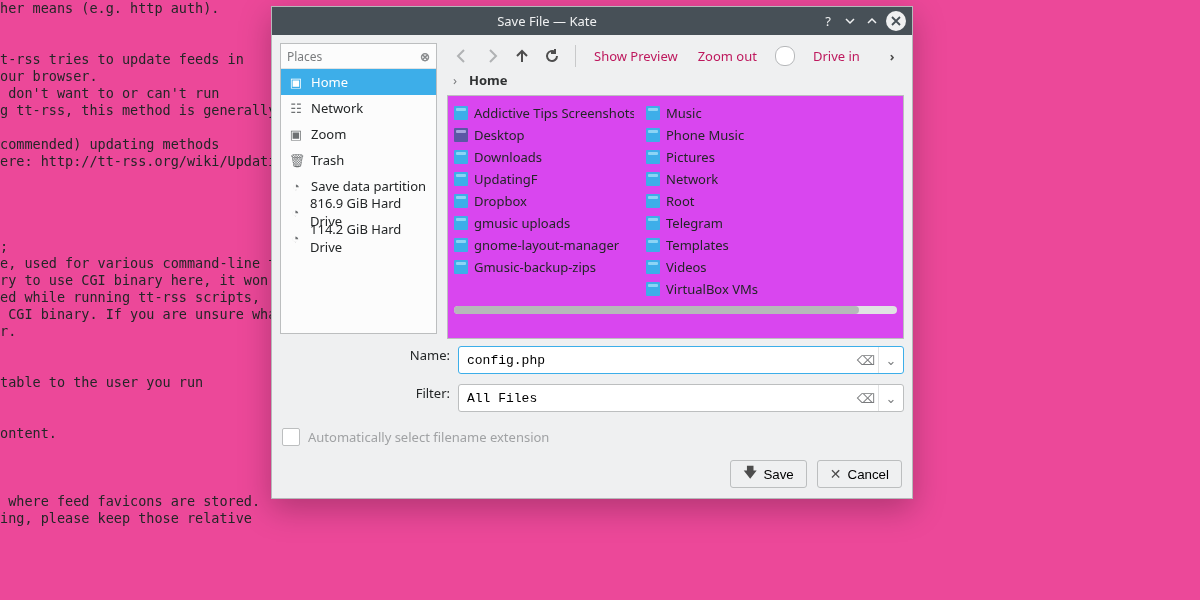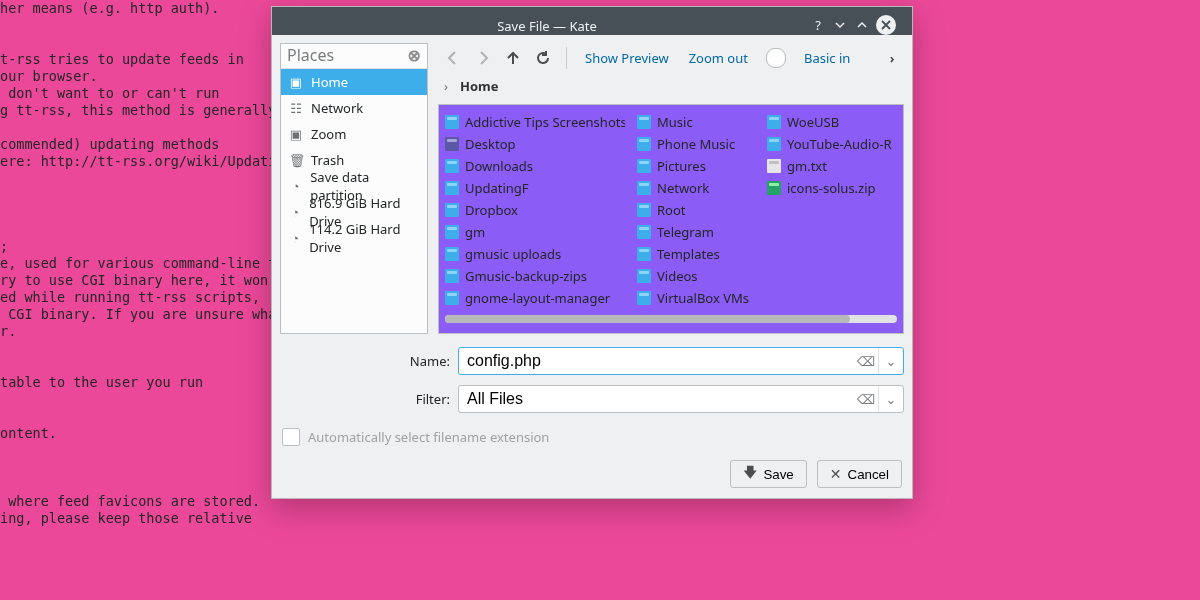--- a/index.html
+++ b/index.html
@@ -1,72 +1,72 @@
 <!DOCTYPE html>
 <html><head>
 <meta charset="utf-8">
 <style>
 html,body{margin:0;padding:0;width:1200px;height:600px;overflow:hidden;font-family:"Noto Sans",sans-serif;font-size:13px;color:#232627;background:#eff0f1}
 .bg{position:absolute;inset:0;background:#ec4899}
 .bg pre{margin:0;padding:0;font-family:"DejaVu Sans Mono",monospace;font-size:13.5px;line-height:17px;color:#232627;white-space:pre}
 
 .dlg{position:absolute;left:271px;top:6px;width:640px;background:#eff0f1;border:1px solid #b6b8ba;box-shadow:0 10px 30px rgba(0,0,0,0.25)}
-.ttl{height:28px;background:#475057;color:#eff0f1;display:flex;align-items:flex-end;padding:0 16px}
+.ttl{height:28px;background:#475057;color:#eff0f1;display:flex;align-items:center;padding:0 6px}
 .ttl-text{flex:1;text-align:center;font-size:13px}
 .ttl-btn{width:20px;height:20px;display:flex;align-items:center;justify-content:center;margin-left:2px;color:#eff0f1}
 .ttl-close{width:20px;height:20px;border-radius:10px;background:#eff0f1;color:#475057;display:flex;align-items:center;justify-content:center;margin-left:4px;font-weight:bold}
 
 .body{padding:8px 8px 10px 8px}
 .top{display:flex;gap:10px;height:291px}
 
 .places{width:155px;border:1px solid #bcbebf;background:#fcfcfc;display:flex;flex-direction:column}
-.places-hdr{height:24px;display:flex;padding:0 6px;color:#7a7c7e;font-size:16px;border-bottom:1px solid #e1e2e3}
+.places-hdr{height:24px;display:flex;align-items:center;padding:0 6px;color:#7a7c7e;font-size:12px;border-bottom:1px solid #e1e2e3}
 .places-hdr span:first-child{flex:1}
 .places-x{color:#8a8c8e;font-weight:bold}
 .place{height:26px;display:flex;align-items:center;padding:0 8px;gap:8px;cursor:default}
 .place.sel{background:#3daee9;color:#fff}
 .place .ic{width:14px;text-align:center;color:#6e7173}
 .place.sel .ic{color:#fff}
 
 .main{flex:1;display:flex;flex-direction:column}
 .tb{height:30px;display:flex;align-items:center;gap:4px;padding:0 2px}
 .nav{width:26px;height:26px;display:flex;align-items:center;justify-content:center;color:#8a8c8e;border-radius:3px}
 .nav.en{color:#4d4d4d}
 .sep{width:1px;height:22px;background:#c8c9ca;margin:0 6px}
-.tb-lbl{padding:0 8px;color:#0369a1}
+.tb-lbl{padding:0 8px;color:#be185d}
 .knob{width:18px;height:18px;border:1px solid #b6b8ba;border-radius:9px;background:#fff;margin:0 6px}
 .tb-arrow{width:20px;display:flex;align-items:center;justify-content:center;color:#4d4d4d;font-weight:bold;margin-left:auto}
 
 .bc{height:24px;display:flex;align-items:center;gap:12px;padding:2px 6px 6px 6px;color:#303233}
 .bc span:first-child{color:#7a7c7e}
 
-.files{flex:1;border:1px solid #bcbebf;background:#8b5cf6;padding:6px 6px 10px 6px;display:flex;flex-direction:column}
+.files{flex:1;border:1px solid #bcbebf;background:#d946ef;padding:6px 6px 24px 6px;display:flex;flex-direction:column}
 .grid{display:flex;gap:12px;flex:1}
 .col{display:flex;flex-direction:column}
 .col.c1{width:180px}
 .col.c2{width:118px}
 .col.c3{width:130px}
 .fi{height:22px;display:flex;align-items:center;gap:6px;cursor:default;white-space:nowrap;overflow:hidden}
 .fic{width:14px;height:14px;background:#3daee9;border-radius:1px;flex-shrink:0;position:relative}
 .fic::before{content:"";position:absolute;left:2px;right:2px;top:2px;height:3px;background:#8cd4f5;border-radius:1px}
 .fic-txt{background:#e6e6e6}
 .fic-txt::before{background:#c0c0c0}
 .fic-zip{background:#26a269}
 .fic-zip::before{background:#8ff0a4}
 .fic-d{background:#5b57a5}
 .fic-d::before{background:#a8a5e0}
 .hsb{height:8px;background:#e1e2e3;border-radius:4px;margin-top:6px;position:relative}
 .hsb::after{content:"";position:absolute;left:0;top:0;height:8px;width:405px;background:#b6b8ba;border-radius:4px}
 
 .form{padding-top:12px}
-.row{display:flex;align-items:center;height:30px;margin-bottom:8px}
+.row{display:flex;height:30px;margin-bottom:8px}
 .row label{width:170px;text-align:right;padding-right:8px}
 .combo{flex:1;display:flex;border:1px solid #3daee9;background:#fff;border-radius:3px;height:26px}
 .combo.nf{border-color:#bcbebf}
-.combo input{flex:1;border:none;outline:none;padding:0 8px;font-family:Liberation Sans, sans-serif;font-size:16px;background:transparent}
+.combo input{flex:1;border:none;outline:none;padding:0 8px;font-family:Liberation Mono, monospace;font-size:13px;background:transparent}
 .cbtn{width:24px;display:flex;align-items:center;justify-content:center;color:#7a7c7e;border-left:1px solid #e1e2e3}
 .cbtn:first-of-type{border-left:none}
 
 .chk{display:flex;align-items:center;gap:8px;padding:6px 2px 14px 2px;color:#a0a2a4}
 .chk .box{width:16px;height:16px;border:1px solid #bcbebf;border-radius:2px;background:#fff}
 
 .btns{display:flex;justify-content:flex-end;gap:10px;padding:0 2px}
 .btn{height:28px;border:1px solid #bcbebf;background:#eff0f1;border-radius:3px;padding:0 12px;display:flex;align-items:center;gap:6px}
 .btn .bic{font-size:14px;color:#4d4d4d}
 svg{display:block}
@@ -192,21 +192,21 @@
           <div class="nav en">
               <svg width="18" height="18" viewBox="0 0 18 18">
                 <path d="M14 9 A5 5 0 1 1 12 5" stroke="#4d4d4d" stroke-width="2" fill="none"></path>
                 <path d="M12 2 L12 6 L8 6" stroke="#4d4d4d" stroke-width="2" fill="none"></path>
               </svg>
             </div>
           <div class="sep"></div>
           <div class="tb-lbl">Show Preview</div>
           <div class="tb-lbl">Zoom out</div>
           <div class="knob"></div>
-          <div class="tb-lbl">Basic in</div>
+          <div class="tb-lbl">Drive in</div>
           <div class="tb-arrow">›</div>
         </div>
 
         <div class="bc">
           <span>›</span>
           <b>Home</b>
         </div>
 
         <div class="files">
           <div class="grid">
@@ -226,33 +226,29 @@
                 <div class="fi">
                   <span class="fic"></span>
                   <span>UpdatingF</span>
                 </div>
                 <div class="fi">
                   <span class="fic"></span>
                   <span>Dropbox</span>
                 </div>
                 <div class="fi">
                   <span class="fic"></span>
-                  <span>gm</span>
-                </div>
-                <div class="fi">
-                  <span class="fic"></span>
                   <span>gmusic uploads</span>
                 </div>
                 <div class="fi">
                   <span class="fic"></span>
+                  <span>gnome-layout-manager</span>
+                </div>
+                <div class="fi">
+                  <span class="fic"></span>
                   <span>Gmusic-backup-zips</span>
-                </div>
-                <div class="fi">
-                  <span class="fic"></span>
-                  <span>gnome-layout-manager</span>
                 </div>
               </div>
             <div class="col c2" id="col1">
                 <div class="fi">
                   <span class="fic"></span>
                   <span>Music</span>
                 </div>
                 <div class="fi">
                   <span class="fic"></span>
                   <span>Phone Music</span>
@@ -277,38 +273,20 @@
                   <span class="fic"></span>
                   <span>Templates</span>
                 </div>
                 <div class="fi">
                   <span class="fic"></span>
                   <span>Videos</span>
                 </div>
                 <div class="fi">
                   <span class="fic"></span>
                   <span>VirtualBox VMs</span>
-                </div>
-              </div>
-            <div class="col c3" id="col2">
-                <div class="fi">
-                  <span class="fic"></span>
-                  <span>WoeUSB</span>
-                </div>
-                <div class="fi">
-                  <span class="fic"></span>
-                  <span>YouTube-Audio-R</span>
-                </div>
-                <div class="fi">
-                  <span class="fic fic-txt"></span>
-                  <span>gm.txt</span>
-                </div>
-                <div class="fi">
-                  <span class="fic fic-zip"></span>
-                  <span>icons-solus.zip</span>
                 </div>
               </div>
           </div>
           <div class="hsb"></div>
         </div>
       </div>
     </div>
 
     <div class="form">
       <div class="row">

